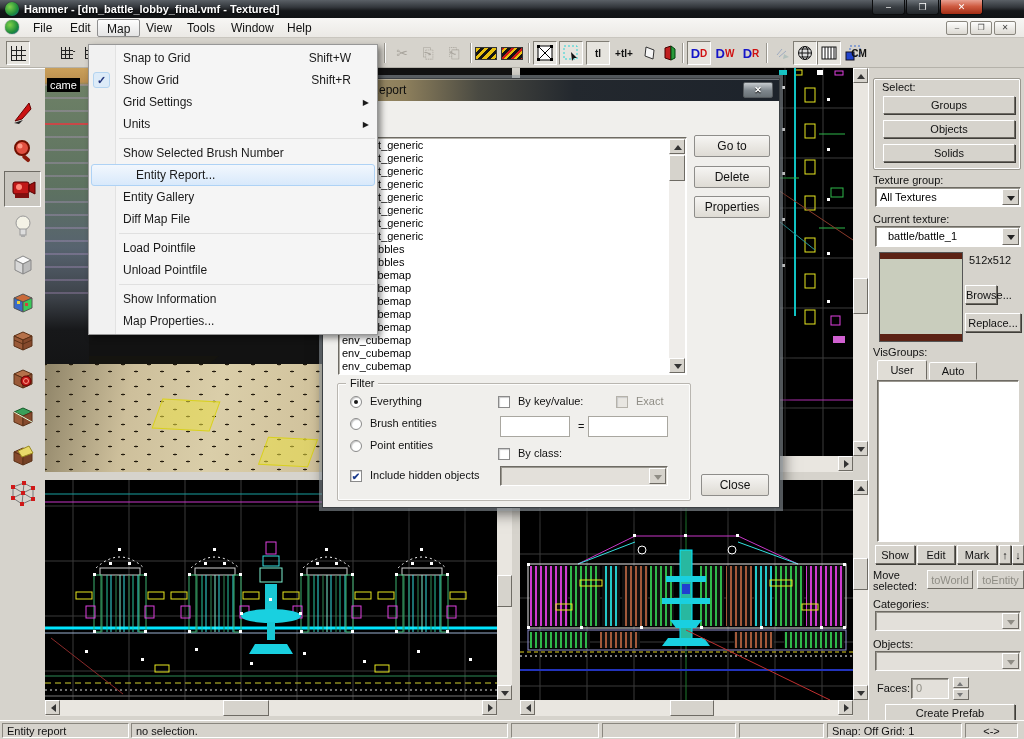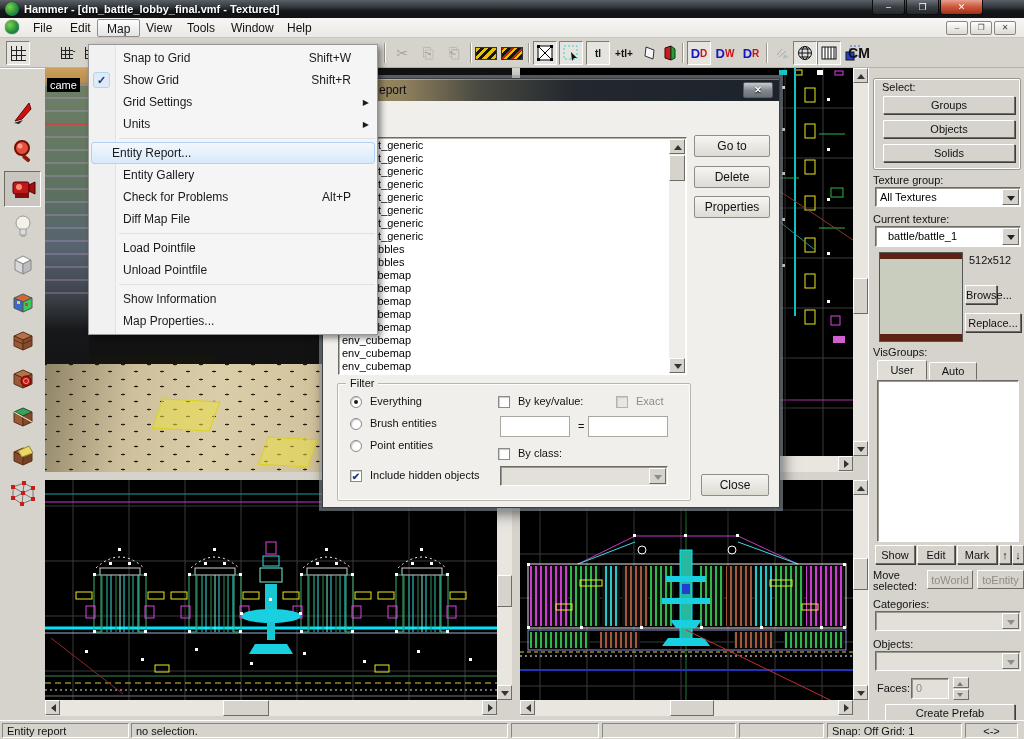--- a/index.html
+++ b/index.html
@@ -36,21 +36,21 @@
   .gridsmall{width:12px;height:12px;
     background:
      repeating-linear-gradient(90deg,#222 0 1px,transparent 1px 4px),
      repeating-linear-gradient(0deg,#222 0 1px,transparent 1px 4px);}
   .tinylabel{font-size:8px;font-weight:bold;color:#111;line-height:8px;}
   .gray{color:#a8a49c;}
   .hazard{width:22px;height:13px;background:repeating-linear-gradient(135deg,#e8c010 0 3px,#141414 3px 6px);border:1px solid #333;}
   .hazard.red{background:repeating-linear-gradient(135deg,#d01818 0 2px,#e8c010 2px 4px,#141414 4px 7px);}
   .dlet{color:#1515c8;font-weight:bold;font-size:13px;}
   .dsub{color:#d01010;font-weight:bold;font-size:10px;vertical-align:-3px;}
-  .cmtxt{font-size:14px;font-weight:bold;color:#111;}
+  .cmtxt{font-size:10px;font-weight:bold;color:#111;}
   .tltxt{font-size:10px;font-weight:bold;color:#111;}
   
   #palette{left:0;top:68px;width:45px;height:652px;background:#d6d3cc;border-top:1px solid #fff;}
   .tool{position:absolute;left:4px;width:37px;height:36px;display:flex;align-items:center;justify-content:center;}
   .tool.pressed{background:#c9c6bf;border:1px solid;border-color:#6e6b64 #fff #fff #6e6b64;}
   
   .vp{background:#000;}
   #vp3d{left:45px;top:68px;width:467px;height:404px;background:#121212;overflow:hidden;}
   .wallstrip{position:absolute;left:0;top:0;width:44px;height:340px;
     background:linear-gradient(180deg,#caa05a 0,#b98e4e 14px,#6d8066 18px,#5d7260 120px,#57636f 180px,#3c4148 230px,#17181a 262px,#101010 340px);}
@@ -83,21 +83,21 @@
   .tri.right{border-left:5px solid #333;left:5px;top:3px;}
   .sbcorner{position:absolute;width:15px;height:16px;background:#d6d3cc;}
   
   #mapmenu{left:88px;top:44px;width:290px;background:#f5f5f5;border:1px solid #979797;
     box-shadow:3px 3px 6px rgba(0,0,0,.45);padding:2px 0;z-index:60;font-size:12px;color:#1a1a1a;}
   #mapmenu::before{content:"";position:absolute;left:0;top:0;bottom:0;width:26px;background:#f1f1f1;border-right:1px solid #e2e2e2;}
   .mi{position:relative;height:22px;line-height:22px;padding-left:34px;}
   .mi .sc{position:absolute;right:26px;}
   .mi .sub{position:absolute;right:8px;font-size:8px;top:1px;}
   .mi.hl{background:linear-gradient(#f2f7fd,#d8e9fb);border:1px solid #aed2f5;border-radius:3px;
-    margin:0 2px;padding-left:20px;height:22px;line-height:20px;}
+    margin:0 2px;padding-left:44px;height:22px;line-height:20px;}
   .msep{border-top:1px solid #e0e0e0;margin:3px 2px 3px 30px;}
   .mcheck{position:absolute;left:4px;top:3px;width:17px;height:16px;background:#ddebf8;border:1px solid #b4d4f0;
     border-radius:3px;color:#23357c;font-size:11px;font-weight:bold;text-align:center;line-height:15px;}
   
   #dialog{left:322px;top:78px;width:458px;height:430px;z-index:40;border:1px solid #3c4043;
     box-shadow:0 0 0 3px rgba(150,158,165,.55),3px 5px 14px rgba(0,0,0,.6);background:#f0efec;}
   #dlg-title{position:absolute;left:0;top:0;width:100%;height:22px;
     background:linear-gradient(90deg,#a5946b 0%,#8d7f5c 18%,#4a4a42 34%,#23282e 55%,#1d232b 100%);
     box-shadow:inset 0 1px 0 rgba(255,255,255,.35);font-size:12px;line-height:22px;color:#0e0e0e;}
   #dlg-title .dtext{position:absolute;left:14px;}
@@ -778,29 +778,28 @@
   </div>
   <div class="mi">
     <span>Grid Settings</span>
     <span class="sub">▶</span>
   </div>
   <div class="mi">
     <span>Units</span>
     <span class="sub">▶</span>
   </div>
   <div class="msep"></div>
+  <div class="mi">
+    <span>Show Selected Brush Number</span>
+  </div>
   <div class="mi hl">
     <span>Entity Report...</span>
   </div>
   <div class="mi">
     <span>Entity Gallery</span>
-  </div>
-  <div class="mi">
-    <span>Check for Problems</span>
-    <span class="sc">Alt+P</span>
   </div>
   <div class="mi">
     <span>Diff Map File</span>
   </div>
   <div class="msep"></div>
   <div class="mi">
     <span>Load Pointfile</span>
   </div>
   <div class="mi">
     <span>Unload Pointfile</span>

